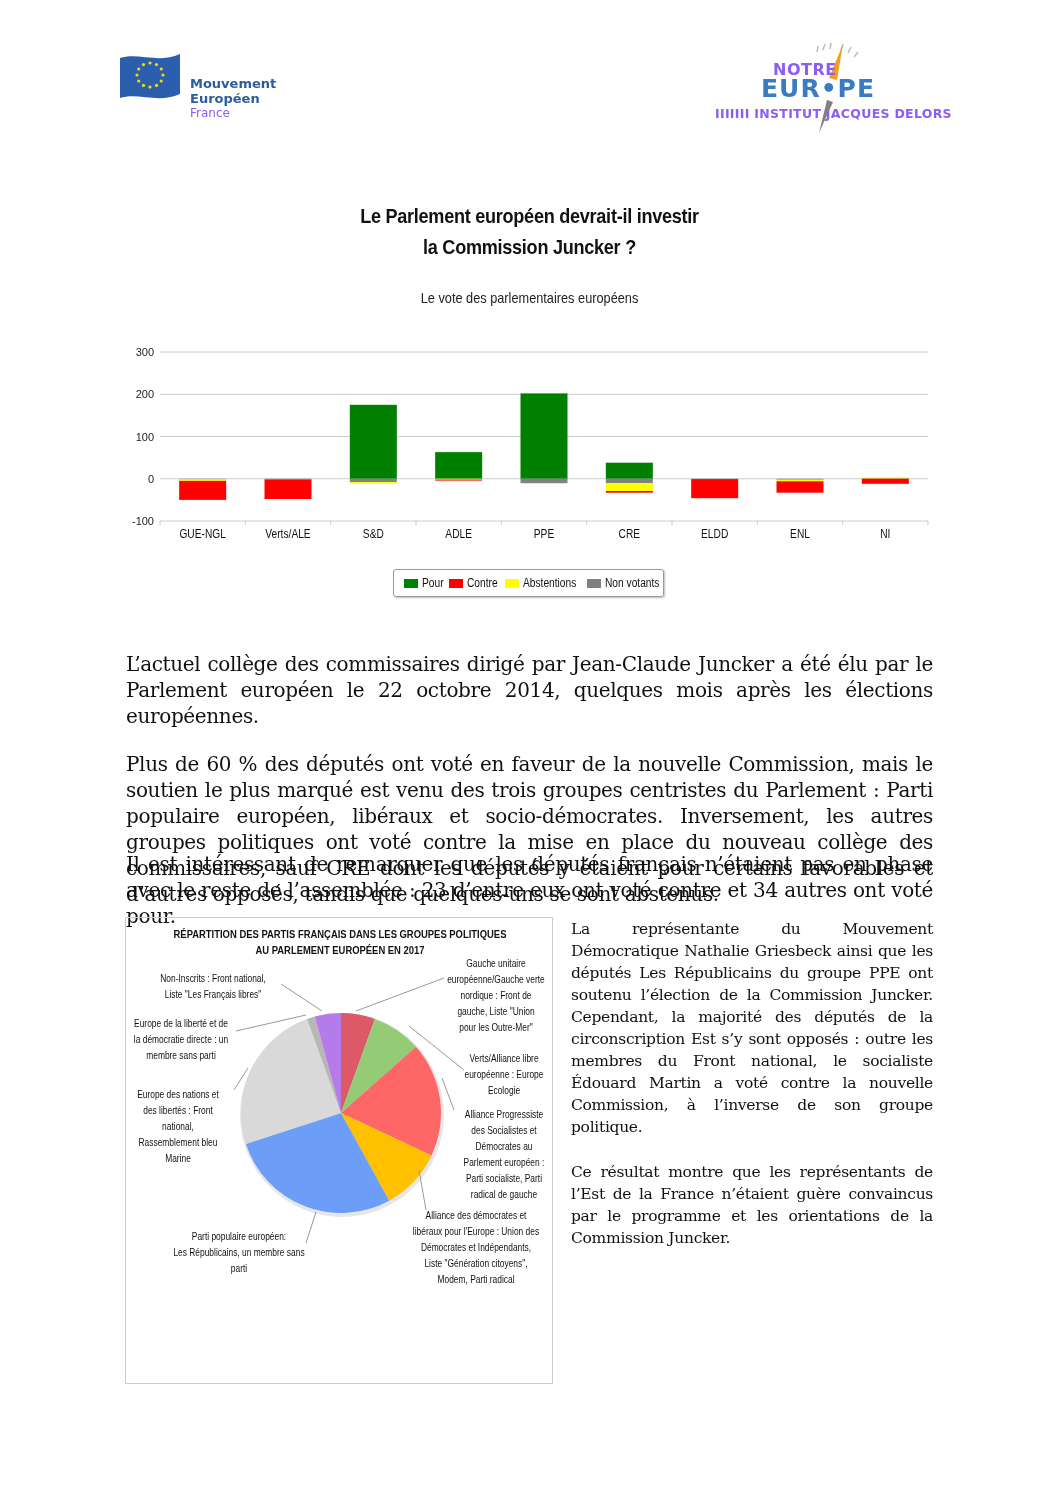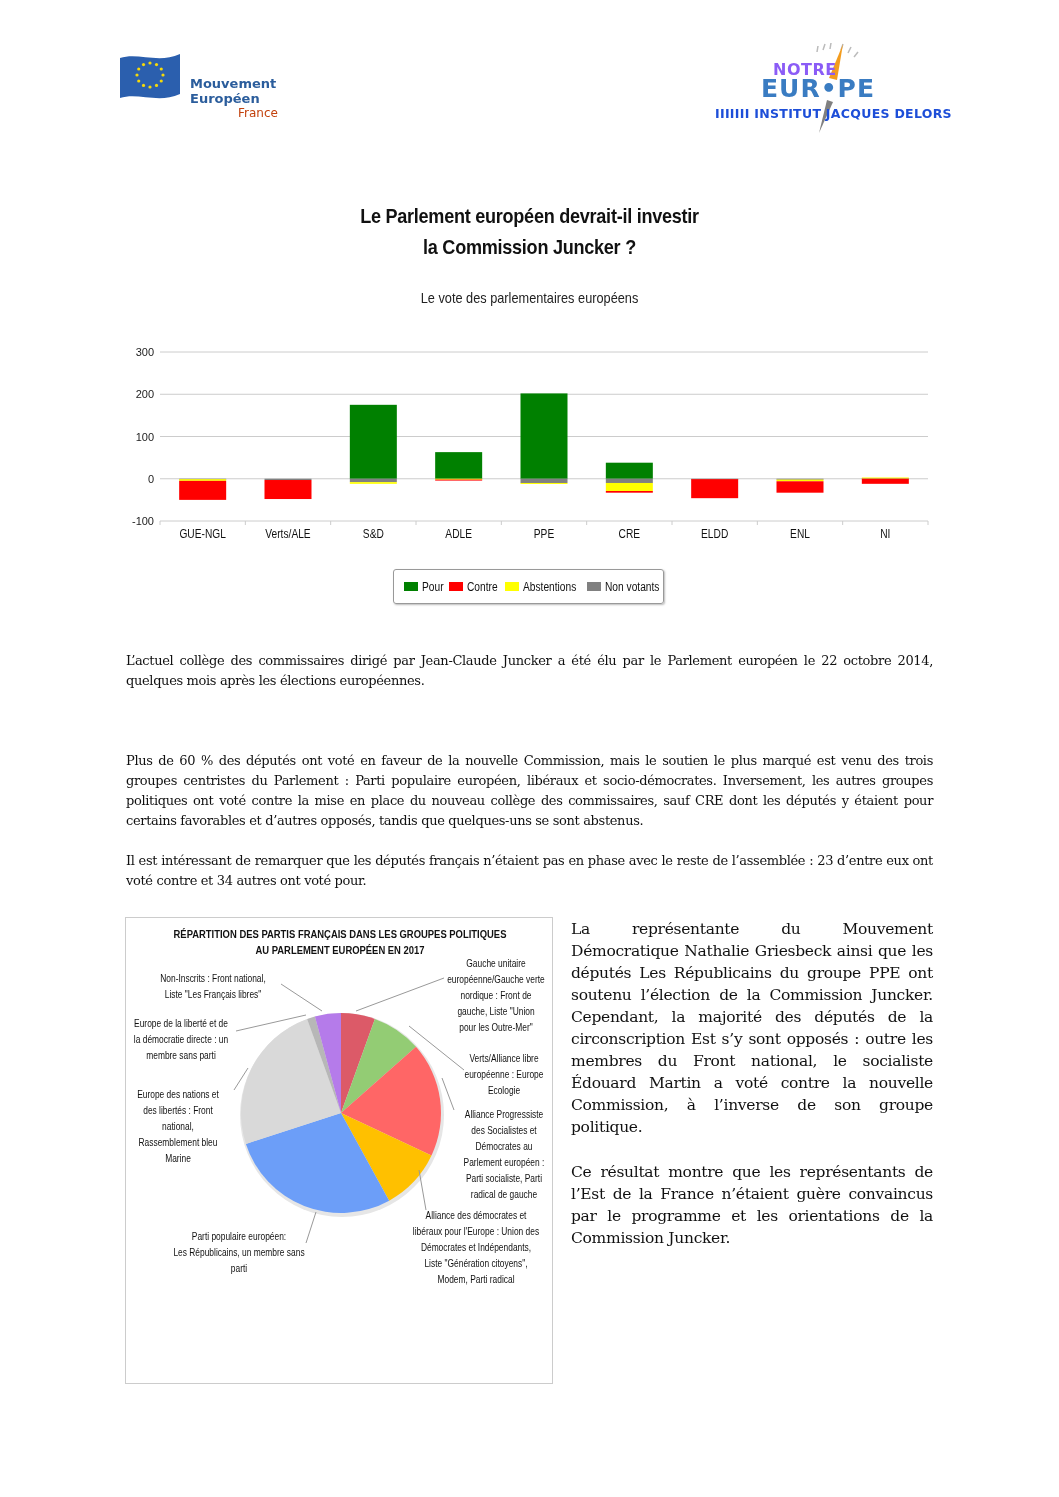--- a/index.html
+++ b/index.html
@@ -1,32 +1,32 @@
 <!DOCTYPE html>
 <html><head>
 <meta charset="utf-8">
 <style>
   html, body { margin: 0; padding: 0; background: #fff; }
   body { width: 1059px; height: 1497px; position: relative; overflow: hidden; font-family: "DejaVu Serif", serif; color: #111; }
   .logo-left { position: absolute; left: 118px; top: 50px; width: 180px; height: 80px; }
   .flag { position: absolute; left: 0; top: 0; width: 64px; height: 50px; }
   .ml-text { position: absolute; left: 72px; top: 26px; font-family: "DejaVu Sans", sans-serif; color: #2b5d9c; line-height: 15px; }
   .ml-text .b { font-weight: bold; font-size: 13px; display: block; }
-  .ml-text .n { font-size: 12px; display: block; color: #c2410c; margin-left: 48px; }
+  .ml-text .n { font-size: 12px; display: block; color: #8b5cf6; }
   .logo-right { position: absolute; left: 715px; top: 40px; width: 230px; height: 95px; }
   .ne-notre { position: absolute; left: 58px; top: 20px; font-family: "DejaVu Sans", sans-serif; font-weight: bold; font-size: 16px; color: #8b5cf6; letter-spacing: 0.5px; }
   .ne-europe { position: absolute; left: 46px; top: 34px; font-family: "DejaVu Sans", sans-serif; font-weight: bold; font-size: 25px; color: #3a7cc2; letter-spacing: 1px; }
-  .ne-inst { position: absolute; left: 0; top: 66px; font-family: "DejaVu Sans", sans-serif; font-weight: bold; font-size: 12.5px; color: #1d4ed8; letter-spacing: 0.3px; white-space: nowrap; }
+  .ne-inst { position: absolute; left: 0; top: 66px; font-family: "DejaVu Sans", sans-serif; font-weight: bold; font-size: 12.5px; color: #8b5cf6; letter-spacing: 0.3px; white-space: nowrap; }
   .title { position: absolute; left: 0; width: 1059px; top: 200px; text-align: center; font-family: "Liberation Sans", sans-serif; font-weight: bold; font-size: 21px; line-height: 31px; letter-spacing: -0.3px; transform: scaleX(0.86); }
   .subtitle { position: absolute; left: 0; width: 1059px; top: 289px; text-align: center; font-family: "Liberation Sans", sans-serif; font-size: 15px; color: #222; transform: scaleX(0.85); }
   .bar-chart { position: absolute; left: 120px; top: 335px; width: 820px; height: 270px; }
-  .legend { position: absolute; left: 393px; top: 569px; width: 271px; height: 35px; border: 1px solid #999; border-radius: 3px; box-shadow: 1px 1px 2px #bbb; font-family: "Liberation Sans", sans-serif; font-size: 12px; display: flex; align-items: center; padding-left: 8px; box-sizing: border-box; white-space: nowrap; }
+  .legend { position: absolute; left: 393px; top: 569px; width: 271px; height: 28px; border: 1px solid #999; border-radius: 3px; box-shadow: 1px 1px 2px #bbb; font-family: "Liberation Sans", sans-serif; font-size: 12px; display: flex; align-items: center; padding-left: 8px; box-sizing: border-box; white-space: nowrap; }
   .legend .sw { display: inline-block; width: 14px; height: 9px; margin: 0 4px 0 2px; }
   .legend .lt { transform: scaleX(0.85); transform-origin: left; display: inline-block; margin-right: -6px; }
-  .para { position: absolute; left: 126px; width: 807px; font-size: 13px; line-height: 20px; text-align: justify; letter-spacing: -0.35px; }
+  .para { position: absolute; left: 126px; width: 807px; font-size: 20px; line-height: 26px; text-align: justify; letter-spacing: -0.35px; }
   .p1 { top: 651px; }
   .p2 { top: 751px; }
   .p3 { top: 851px; }
   .pie-box { position: absolute; left: 125px; top: 917px; width: 428px; height: 467px; border: 1px solid #ccc; box-sizing: border-box; }
   .pie-title { position: absolute; left: 0; width: 428px; top: 8px; text-align: center; font-family: "Liberation Sans", sans-serif; font-weight: bold; font-size: 11.5px; line-height: 16px; transform: scaleX(0.82); }
   .pie-svg { position: absolute; left: 0; top: 0; width: 428px; height: 375px; }
   .plabel { position: absolute; font-family: "Liberation Sans", sans-serif; font-size: 10.5px; line-height: 16px; text-align: center; transform: scaleX(0.8); }
   .side { position: absolute; left: 571px; width: 362px; font-size: 15.5px; line-height: 22px; text-align: justify; letter-spacing: -0.3px; }
   .s1 { top: 918px; }
   .s2 { top: 1161px; }

